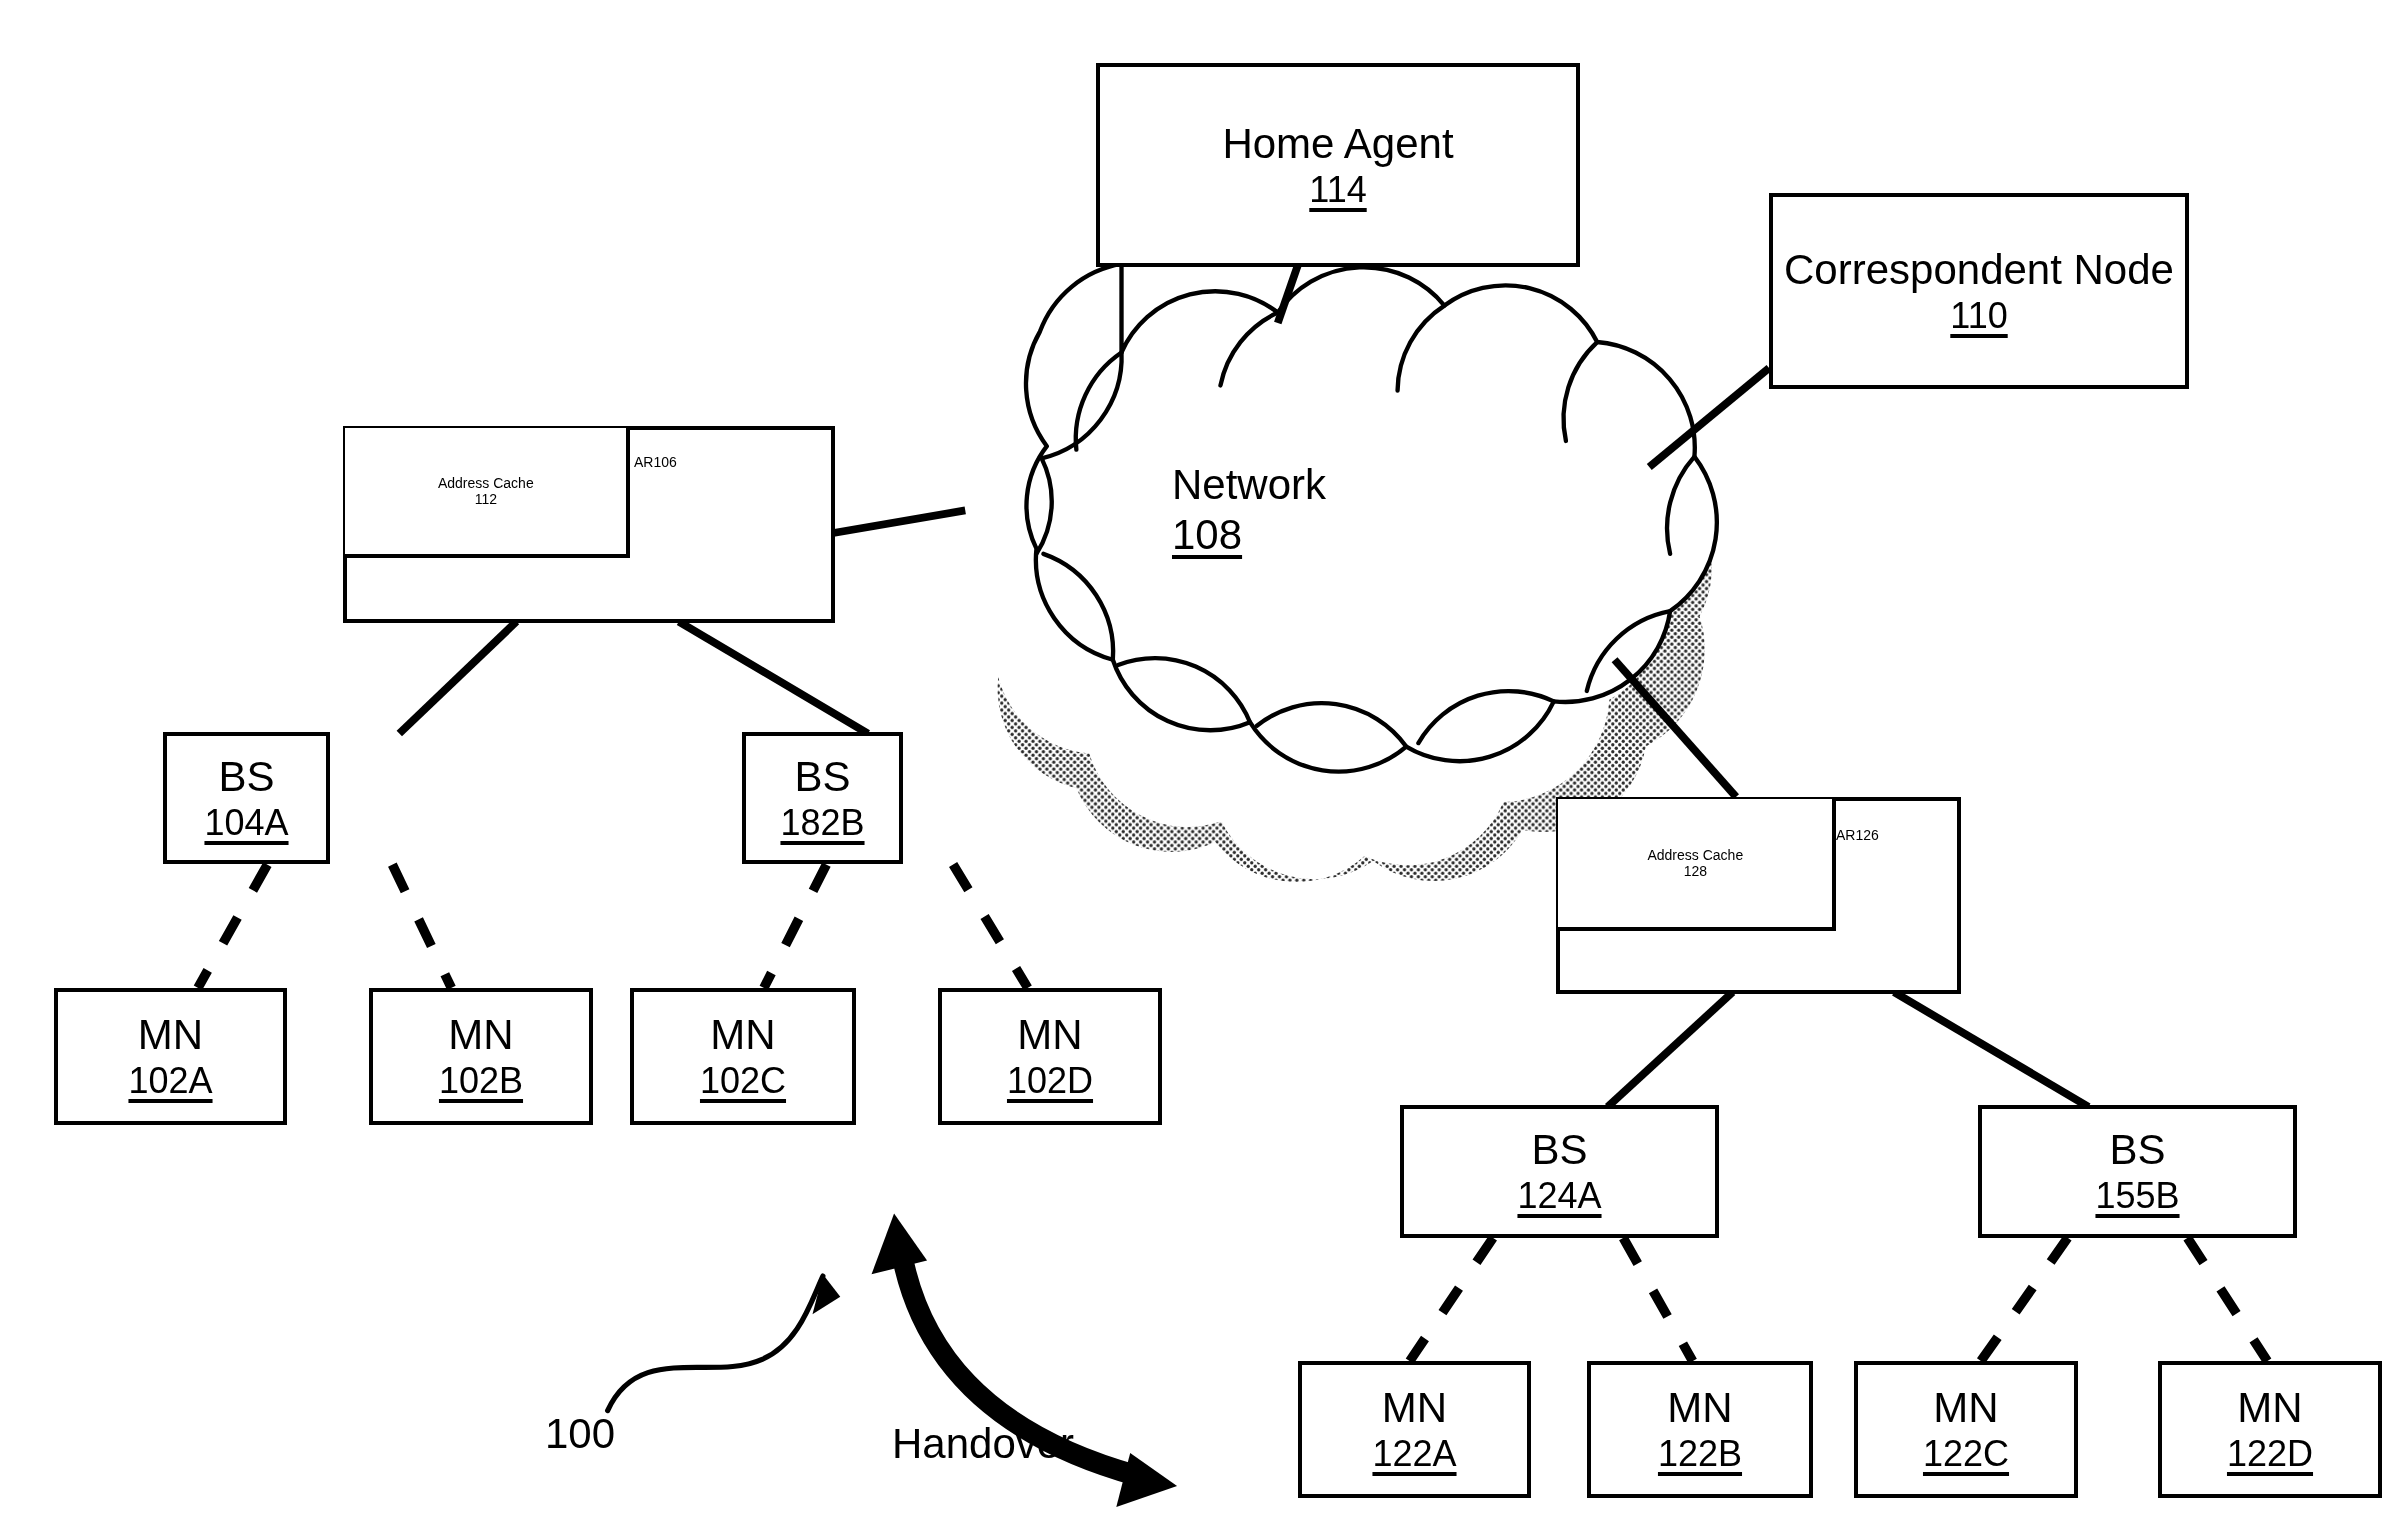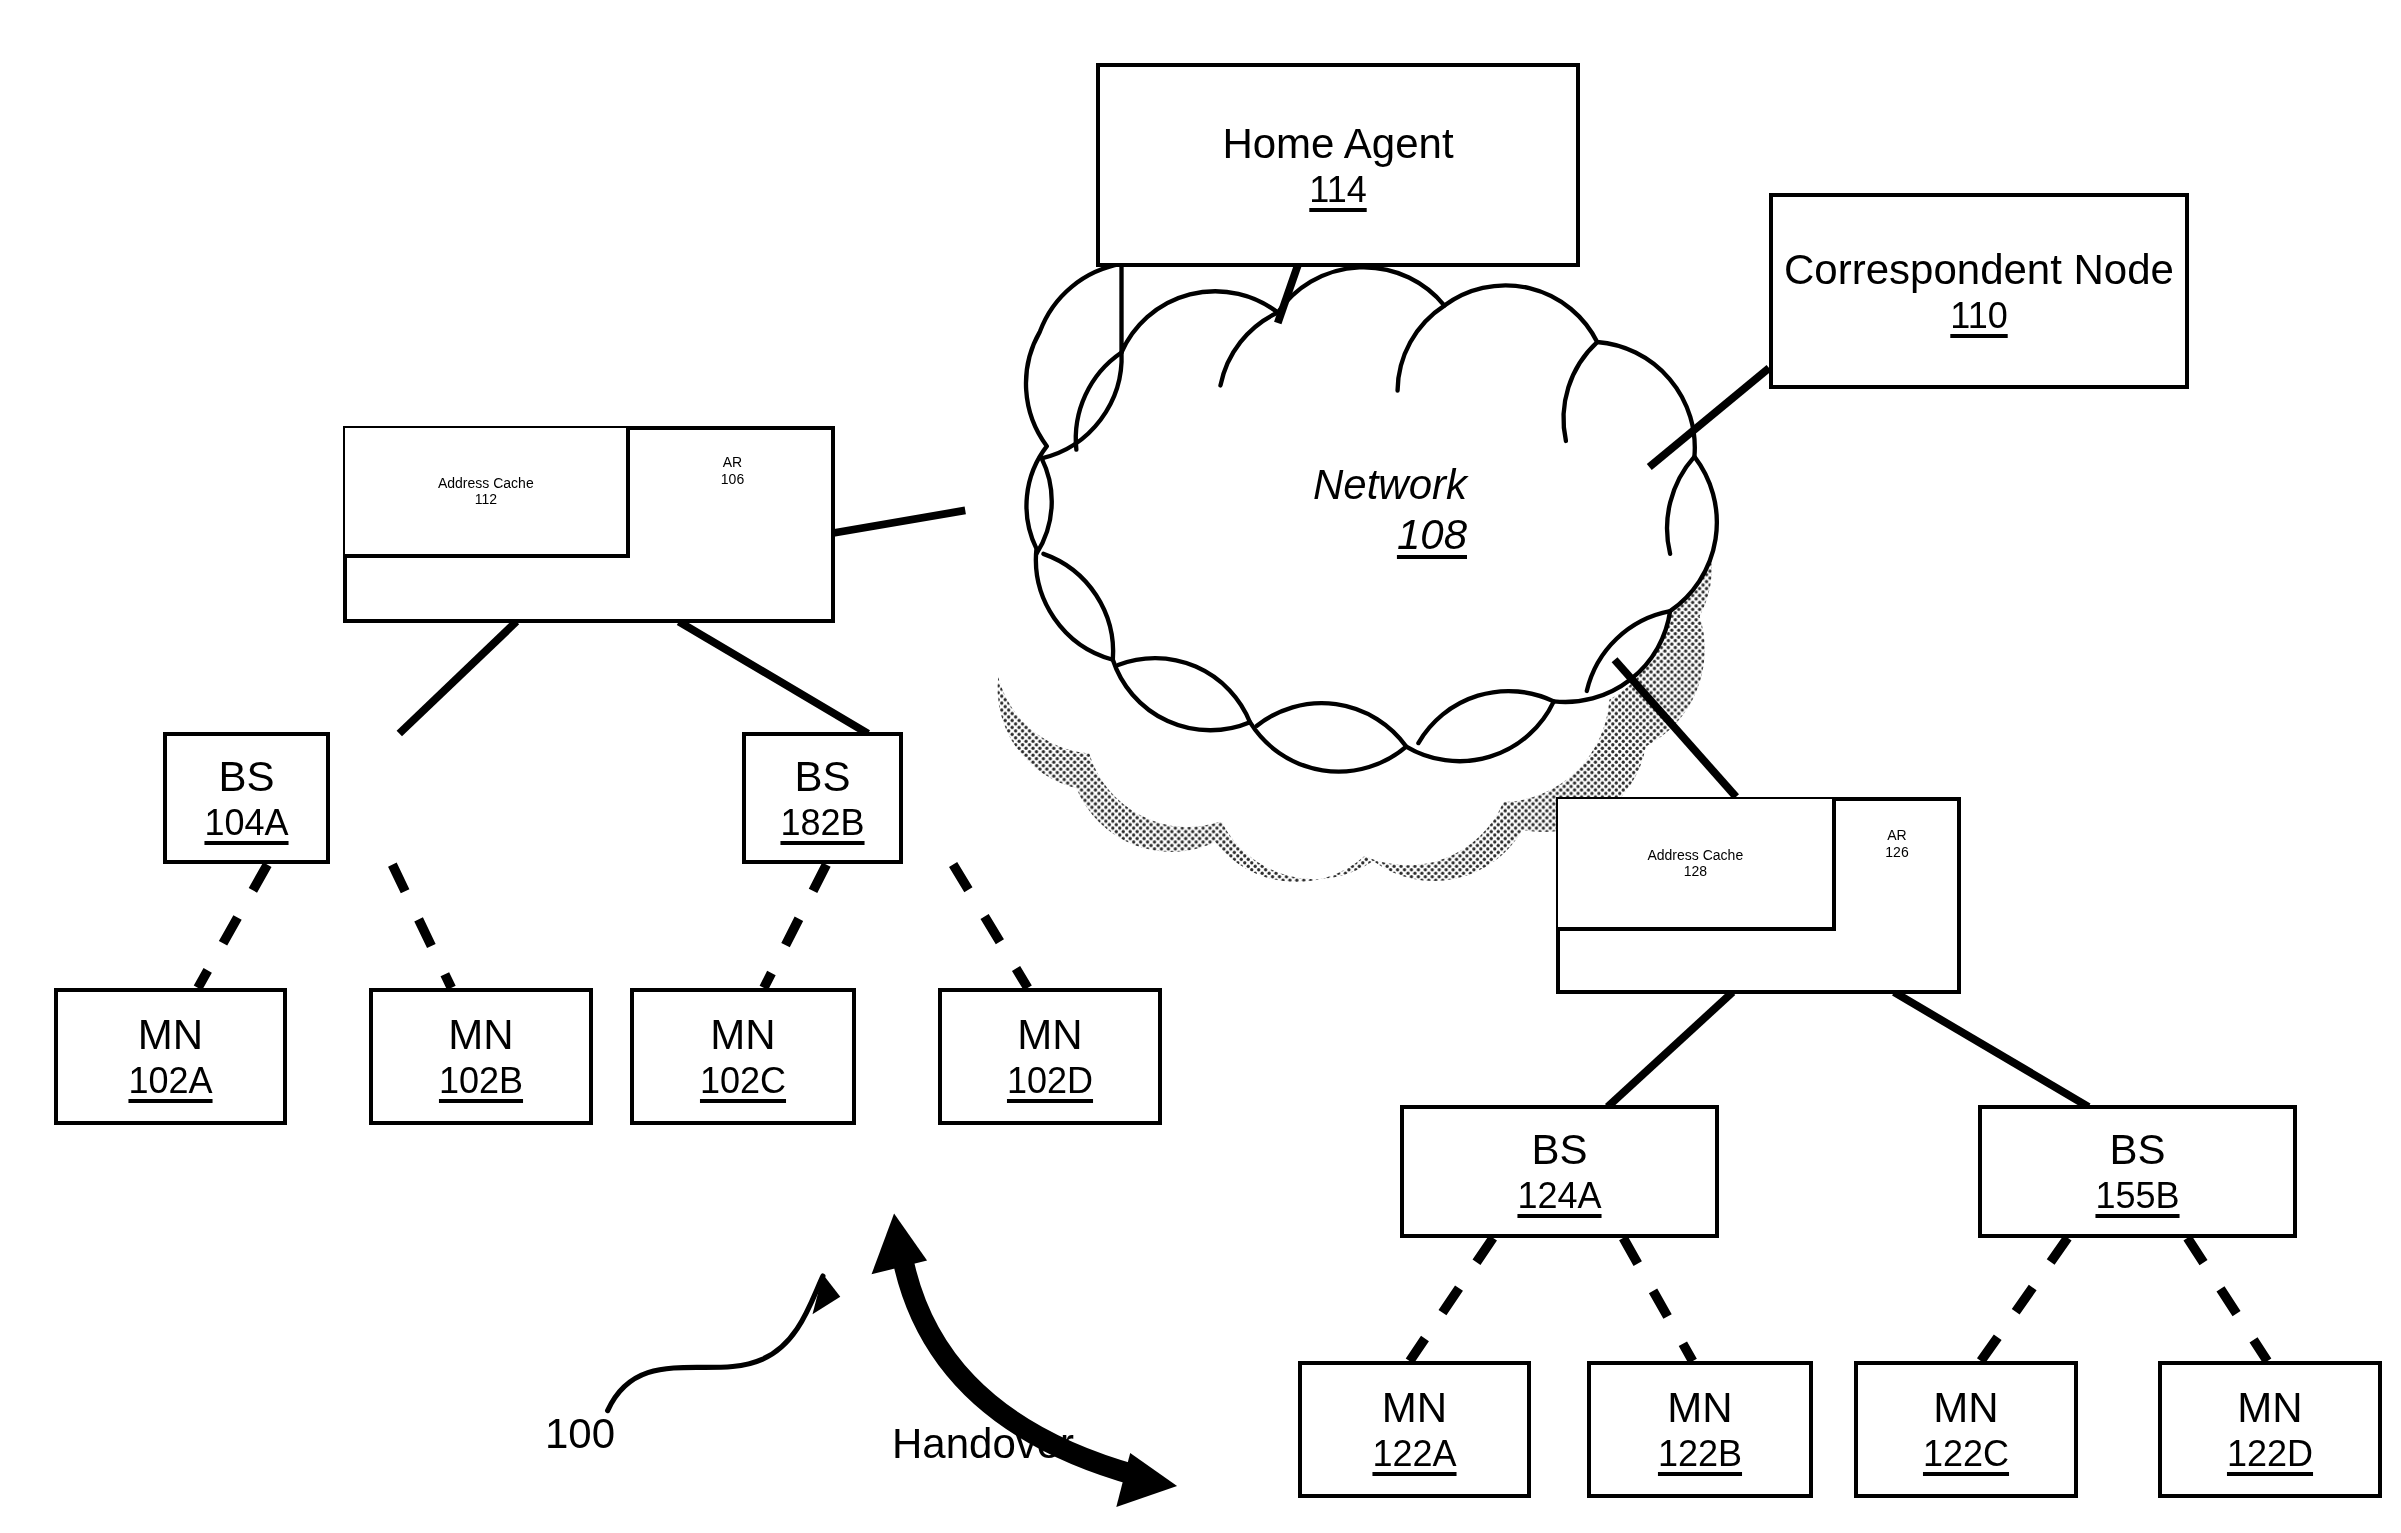--- a/index.html
+++ b/index.html
@@ -67,40 +67,39 @@
     display: flex;
     flex-direction: column;
     align-items: center;
     justify-content: center;
     text-align: center;
     line-height: 1.18;
   }
   .ar-right {
     position: absolute;
     display: flex;
-    flex-direction: column;
+    flex-direction: row;
     align-items: center;
     justify-content: flex-start;
     text-align: right;
     line-height: 1.18;
   }
   .free-label {
     position: absolute;
     color: #000000;
     font-family: Liberation Sans, sans-serif;
     font-size: 42px;
     white-space: nowrap;
   }
   .cloud-label {
     position: absolute;
-    text-align: right;
+    text-align: left;
     color: #000000;
     font-family: "Liberation Sans", sans-serif;
     line-height: 1.2;
-    font-style: italic;
   }
   .cloud-label .ttl { font-size: 42px; display: block; }
   .cloud-label .ref {
     font-size: 42px;
     display: inline-block;
     text-decoration: underline;
     text-underline-offset: 6px;
     text-decoration-thickness: 4.3px;
   }
 </style>

